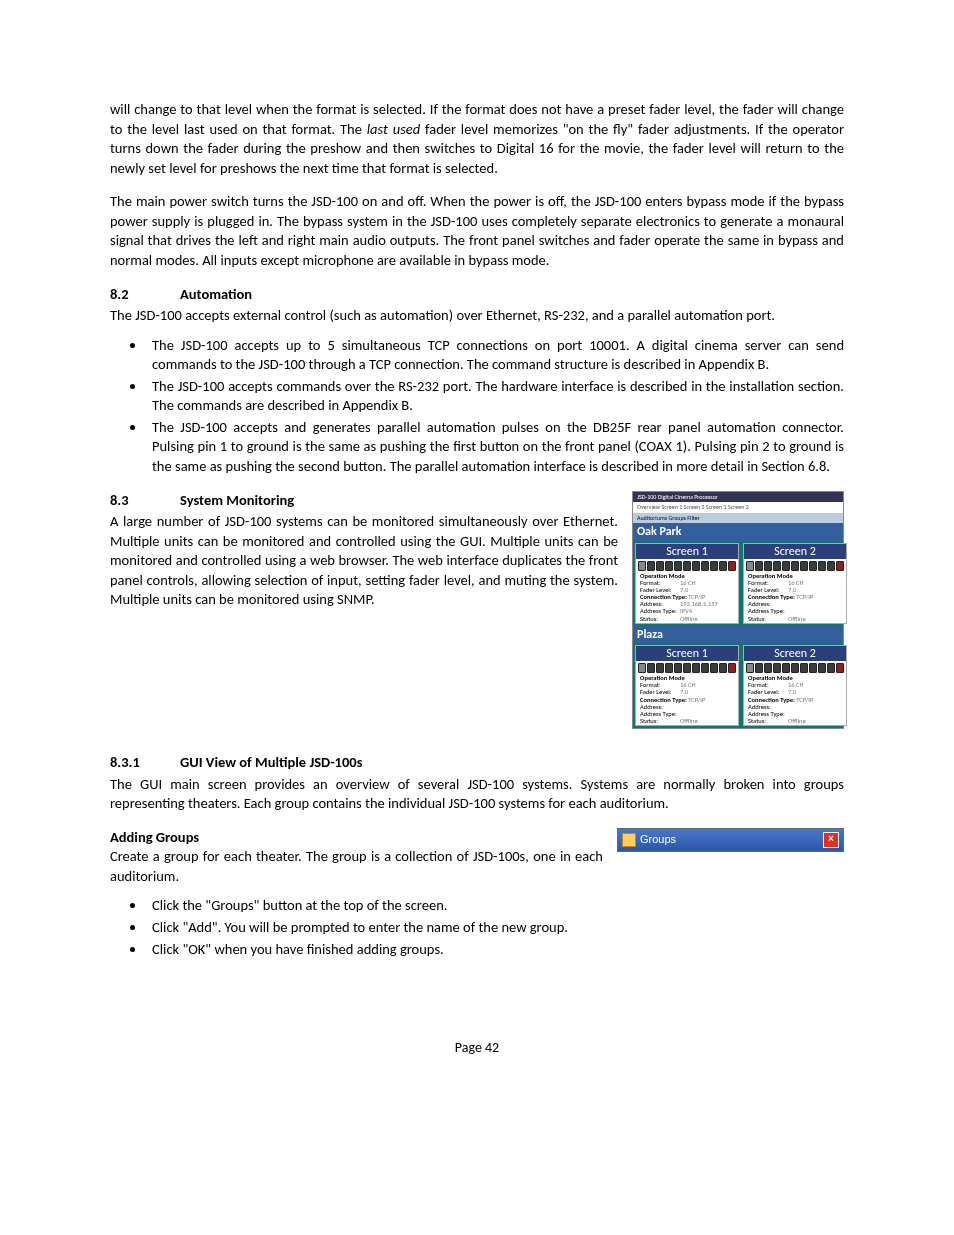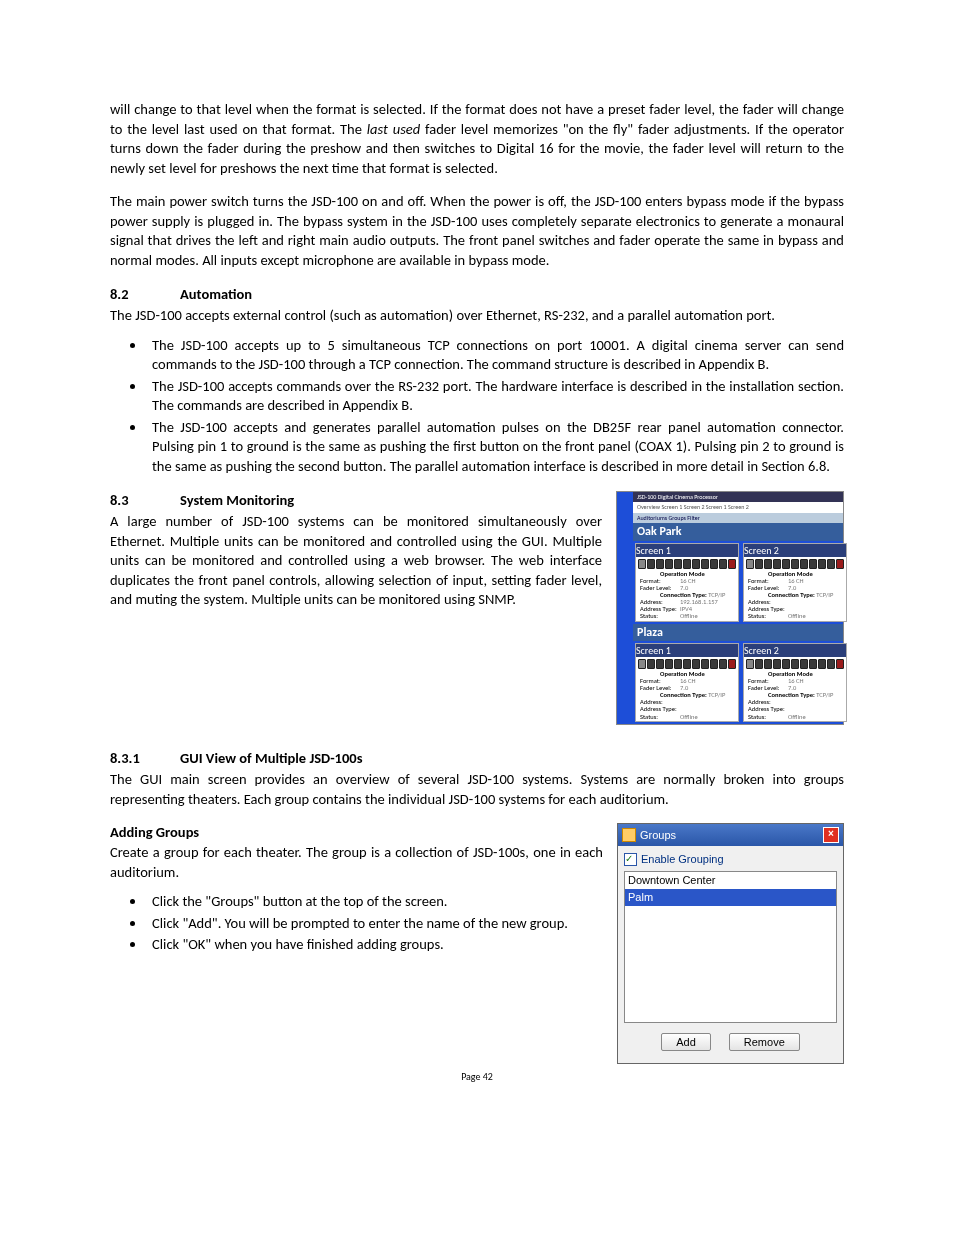--- a/index.html
+++ b/index.html
@@ -20,36 +20,36 @@
   .subheading .num { display:inline-block; width: 70px; }
   .bold { font-weight: bold; }
   .italic { font-style: italic; }
   ul.bullets { margin: 0 0 14px 0; padding-left: 36px; }
   ul.bullets li { text-align: justify; margin-bottom: 2px; padding-left: 6px; }
   .float-right { float: right; margin: 0 0 6px 14px; }
   .justify-block { text-align: justify; }
 
   
   .fig1 {
-    width: 210px; border:1px solid #888; background:#1d4ed8;
-    font-size:6.5px; line-height:1.1; color:#000;padding-left:16px;
+    width: 210px; border:1px solid #888; background:#0f766e;
+    font-size:6.5px; line-height:1.1; color:#000;
   }
   .fig1 .titlebar { background:#335; color:#fff; padding:2px 4px; font-size:6px;}
   .fig1 .tabs { background:#fff; padding:2px 4px; font-size:6px; color:#555;}
   .fig1 .toolbar { background:#bcd; padding:2px 4px; font-size:6px; color:#004;}
   .fig1 .group-hdr { background:#355e9c; color:#fff; padding:2px 4px; font-size:12px; font-weight:bold;}
   .fig1 .screens { display:flex; }
   .fig1 .screen { flex:1; border:1px solid #aaa; margin:2px; background:#fff;}
-  .fig1 .screen-hdr { background:#2b3f7a; color:#fff; font-size:10px; padding:1px 0;}
+  .fig1 .screen-hdr { background:#2b3f7a; color:#fff; text-align:center; font-size:12px; padding:1px 0;}
   .fig1 .format-row { display:flex; gap:1px; padding:2px; flex-wrap:nowrap;}
   .fig1 .fbtn { width:6px; height:8px; background:#3b3b3b; border:1px solid #222; border-radius:1px;}
   .fig1 .fbtn.first { background:#888;}
   .fig1 .fbtn:last-child { background:#9a1b1b;}
   .fig1 .kv { padding:0 4px; }
-  .fig1 .kv b { font-weight:bold;margin-left:20px;}
+  .fig1 .kv b { font-weight:bold;}
   .fig1 .kv .lab { display:inline-block; width:40px;}
   .fig1 .kv .val { color:#777;}
 
   
   .fig2 {
     width: 225px; border:1px solid #666; background:#f0f0f0;
     font-family: Tahoma, Arial, sans-serif; font-size:11px;
   }
   .fig2 .titlebar {
     background: linear-gradient(#4a78c8,#2a56a8);
@@ -66,21 +66,21 @@
   .fig2 .listbox { border:1px solid #888; background:#fff; height:150px; overflow:hidden;}
   .fig2 .listbox .item { padding:1px 3px; font-size:11px;}
   .fig2 .listbox .item.sel { background:#2a56c8; color:#fff;}
   .fig2 .btnrow { display:flex; justify-content:center; gap:18px; padding:10px 0 6px;}
   .fig2 .okrow { display:flex; justify-content:flex-end; gap:8px; padding:6px; border-top:1px solid #ccc;}
   .fig2 button, .fig2 .btn {
     font: 11px Tahoma, Arial, sans-serif; padding:2px 14px;
     background:linear-gradient(#fff,#e4e4e4); border:1px solid #888; border-radius:2px;
   }
 
-  .page-footer { clear:both; text-align:center; font-size:10px; margin-top:80px; color:#000;}
+  .page-footer { clear:both; text-align:center; font-size:14px; margin-top:80px; color:#000;}
 </style>
 </head>
 <body>
 
 <p class="para">
   <span>will change to that level when the format is selected.  If the format does not have a preset fader level, the fader will change to the level last used on that format.  The </span><span class="italic">last used</span><span> fader level memorizes "on the fly" fader adjustments.  If the operator turns down the fader during the preshow and then switches to Digital 16 for the movie, the fader level will return to the newly set level for preshows the next time that format is selected.</span>
 </p>
 
 <p class="para">The main power switch turns the JSD-100 on and off.  When the power is off, the JSD-100 enters bypass mode if the bypass power supply is plugged in.  The bypass system in the JSD-100 uses completely separate electronics to generate a monaural signal that drives the left and right main audio outputs.  The front panel switches and fader operate the same in bypass and normal modes. All inputs except microphone are available in bypass mode.</p>
 
@@ -213,34 +213,20 @@
 </div>
 <p class="para">The GUI main screen provides an overview of several JSD-100 systems.  Systems are normally broken into groups representing theaters.  Each group contains the individual JSD-100 systems for each auditorium.</p>
 
 <div class="fig2 float-right" style="">
   <div class="titlebar">
     <span class="ticon"></span>
     <span>Groups</span>
     <span class="spacer"></span>
     <span class="closebtn">×</span>
   </div>
-  <div class="body">
-    <div class="chk">
-      <span class="box"></span>
-      <span>Enable Grouping</span>
-    </div>
-    <div class="listbox">
-      <div class="item">Downtown Center</div>
-      <div class="item sel">Palm</div>
-    </div>
-    <div class="btnrow">
-      <span class="btn">Add</span>
-      <span class="btn">Remove</span>
-    </div>
-  </div>
 </div>
 
 <div class="bold" style="margin-top:2px;">Adding Groups</div>
 <p class="para justify-block" style="margin-bottom:10px">Create a group for each theater.  The group is a collection of JSD-100s, one in each auditorium.</p>
 
 <ul class="bullets" style="max-width:480px;">
   <li>Click the "Groups" button at the top of the screen.</li>
   <li>Click "Add".  You will be prompted to enter the name of the new group.</li>
   <li>Click "OK" when you have finished adding groups.</li>
 </ul>

